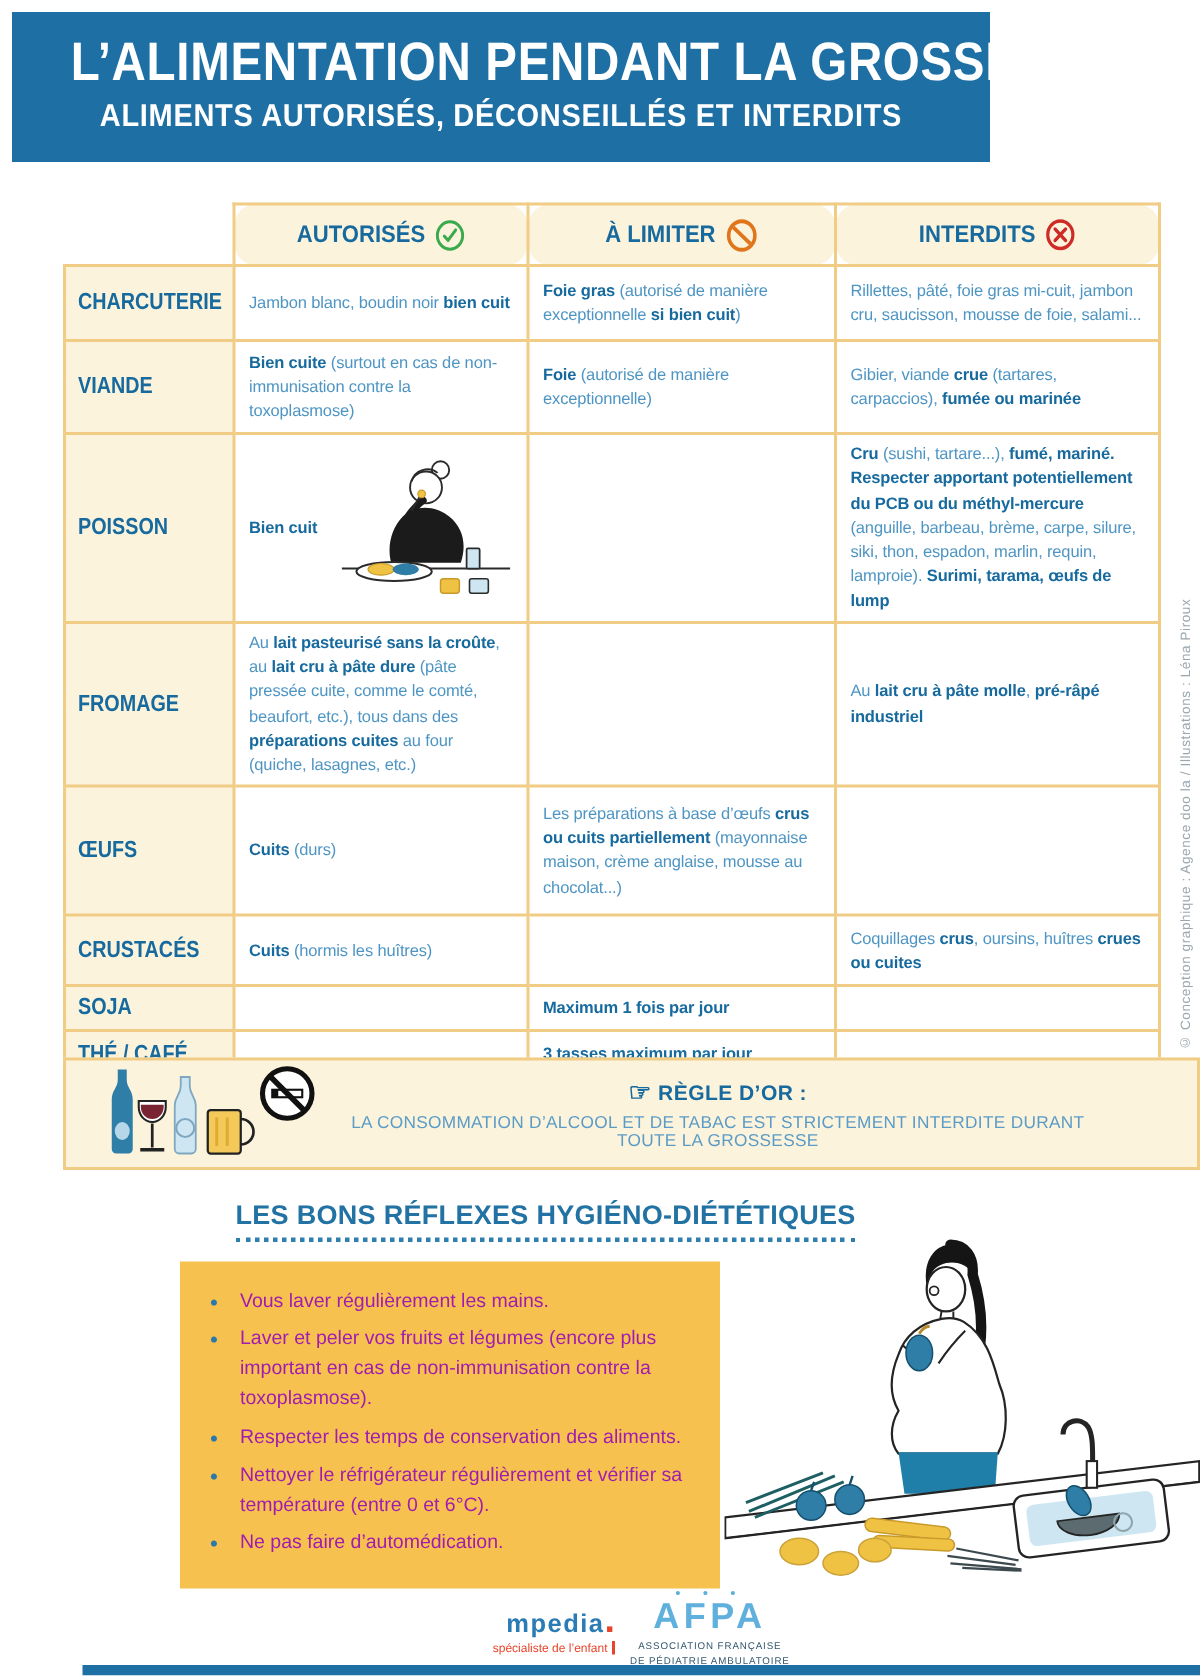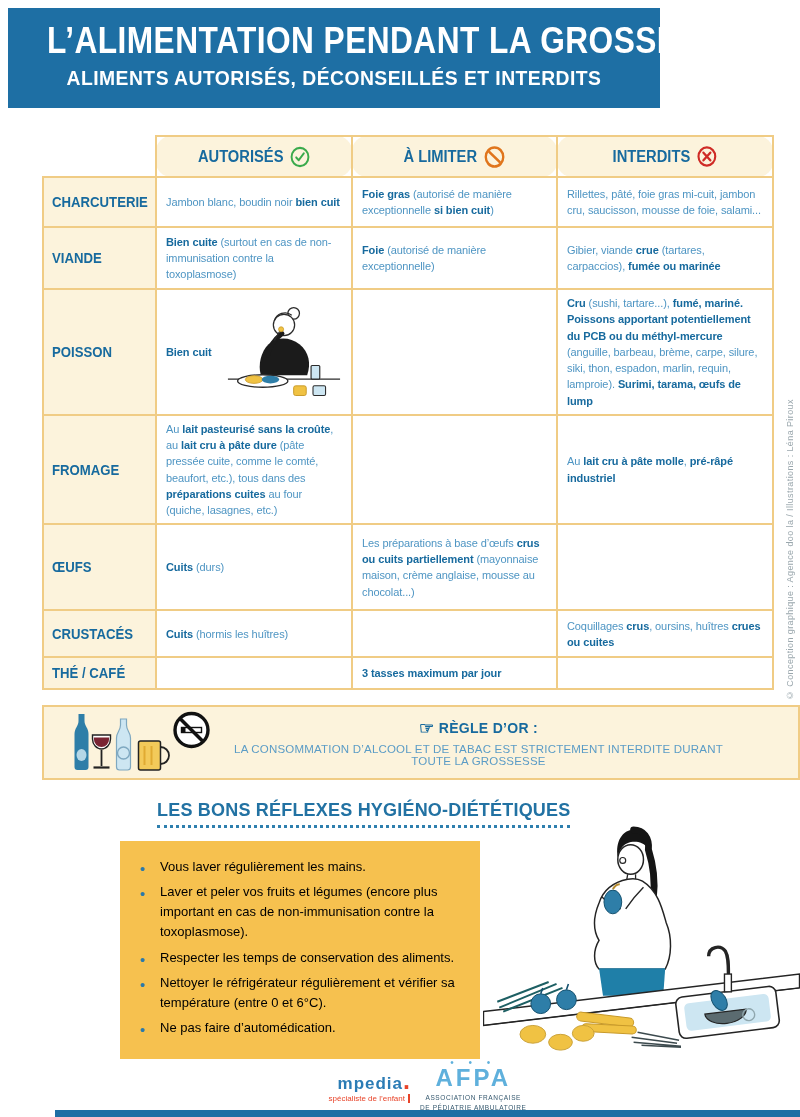--- a/index.html
+++ b/index.html
@@ -81,21 +81,21 @@
     position:absolute; left:120px; top:800px;
     color:#2272a3; font-weight:bold; font-size:18px; letter-spacing:0.2px;
     border-bottom:3px dotted #2e7fae; padding-bottom:4px;margin-left:37px;
   }
   .reflexes-box {
     position:absolute; left:120px; top:841px; width:360px; height:218px;
     background:#f6c14f; padding:16px 14px 10px 10px;
   }
   .reflexes-box ul { list-style:none; }
   .reflexes-box li {
-    position:relative; padding-left:30px; color:#000000;
+    position:relative; padding-left:30px; color:#a21caf;
     font-size:13px; line-height:1.55; margin-bottom:5px;
   }
   .reflexes-box li::before {
     content:"\2022"; position:absolute; left:10px; top:0;
     color:#2b79a9; font-size:15px;
   }
 
   .kitchen-illus { position:absolute; left:483px; top:818px; }
 
   
@@ -188,21 +188,21 @@
           <ellipse cx="38" cy="80" rx="26" ry="6.5" fill="#fff" stroke="#2b2b2b" stroke-width="1.4"></ellipse>
           <ellipse cx="29" cy="78.5" rx="9" ry="4" fill="#f0c243" stroke="#c89a2a" stroke-width="0.8"></ellipse>
           <ellipse cx="46" cy="78.5" rx="9" ry="4" fill="#2e7ea8"></ellipse>
           <rect x="88" y="64" width="9" height="14" rx="1" fill="#cde6f2" stroke="#2b2b2b" stroke-width="1.2"></rect>
           <rect x="70" y="85" width="13" height="10" rx="2" fill="#f0c243" stroke="#c89a2a" stroke-width="1"></rect>
           <rect x="90" y="85" width="13" height="10" rx="1.5" fill="#cde6f2" stroke="#2b2b2b" stroke-width="1.1"></rect>
         </svg>
       </div>
     </td>
     <td class="cell"></td>
-    <td class="cell"><span class="seg-b">Cru</span><span> (sushi, tartare...), </span><span class="seg-b">fumé, mariné. </span><span class="seg-b">Poissons apportant potentiellement du PCB ou du méthyl-mercure</span><span> (anguille, barbeau, brème, carpe, silure, siki, thon, espadon, marlin, requin, lamproie). </span><span class="seg-b">Surimi, tarama, œufs de lump</span></td>
+    <td class="cell"><span class="seg-b">Cru</span><span> (sushi, tartare...), </span><span class="seg-b">fumé, mariné. </span><span class="seg-b">Respecter apportant potentiellement du PCB ou du méthyl-mercure</span><span> (anguille, barbeau, brème, carpe, silure, siki, thon, espadon, marlin, requin, lamproie). </span><span class="seg-b">Surimi, tarama, œufs de lump</span></td>
   </tr>
 
   <tr class="r-fromage">
     <td class="rowlabel"><span class="lbl">FROMAGE</span></td>
     <td class="cell"><span>Au </span><span class="seg-b">lait pasteurisé sans la croûte</span><span>, au </span><span class="seg-b">lait cru à pâte dure</span><span> (pâte pressée cuite, comme le comté, beaufort, etc.), tous dans des </span><span class="seg-b">préparations cuites</span><span> au four (quiche, lasagnes, etc.)</span></td>
     <td class="cell"></td>
     <td class="cell"><span>Au </span><span class="seg-b">lait cru à pâte molle</span><span>, </span><span class="seg-b">pré-râpé industriel</span></td>
   </tr>
 
   <tr class="r-oeufs">
@@ -212,20 +212,26 @@
     <td class="cell"></td>
   </tr>
 
   <tr class="r-crustaces">
     <td class="rowlabel"><span class="lbl">CRUSTACÉS</span></td>
     <td class="cell"><span class="seg-b">Cuits</span><span> (hormis les huîtres)</span></td>
     <td class="cell"></td>
     <td class="cell"><span>Coquillages </span><span class="seg-b">crus</span><span>, oursins, huîtres </span><span class="seg-b">crues ou cuites</span></td>
   </tr>
 
+  <tr class="r-soja">
+    <td class="rowlabel"><span class="lbl">SOJA</span></td>
+    <td class="cell"></td>
+    <td class="cell"><span class="seg-b">Maximum 1 fois par jour</span></td>
+    <td class="cell"></td>
+  </tr>
 
   <tr class="r-the-cafe">
     <td class="rowlabel"><span class="lbl">THÉ / CAFÉ</span></td>
     <td class="cell"></td>
     <td class="cell"><span class="seg-b">3 tasses maximum par jour</span></td>
     <td class="cell"></td>
   </tr>
 </tbody>
   </table>
 

